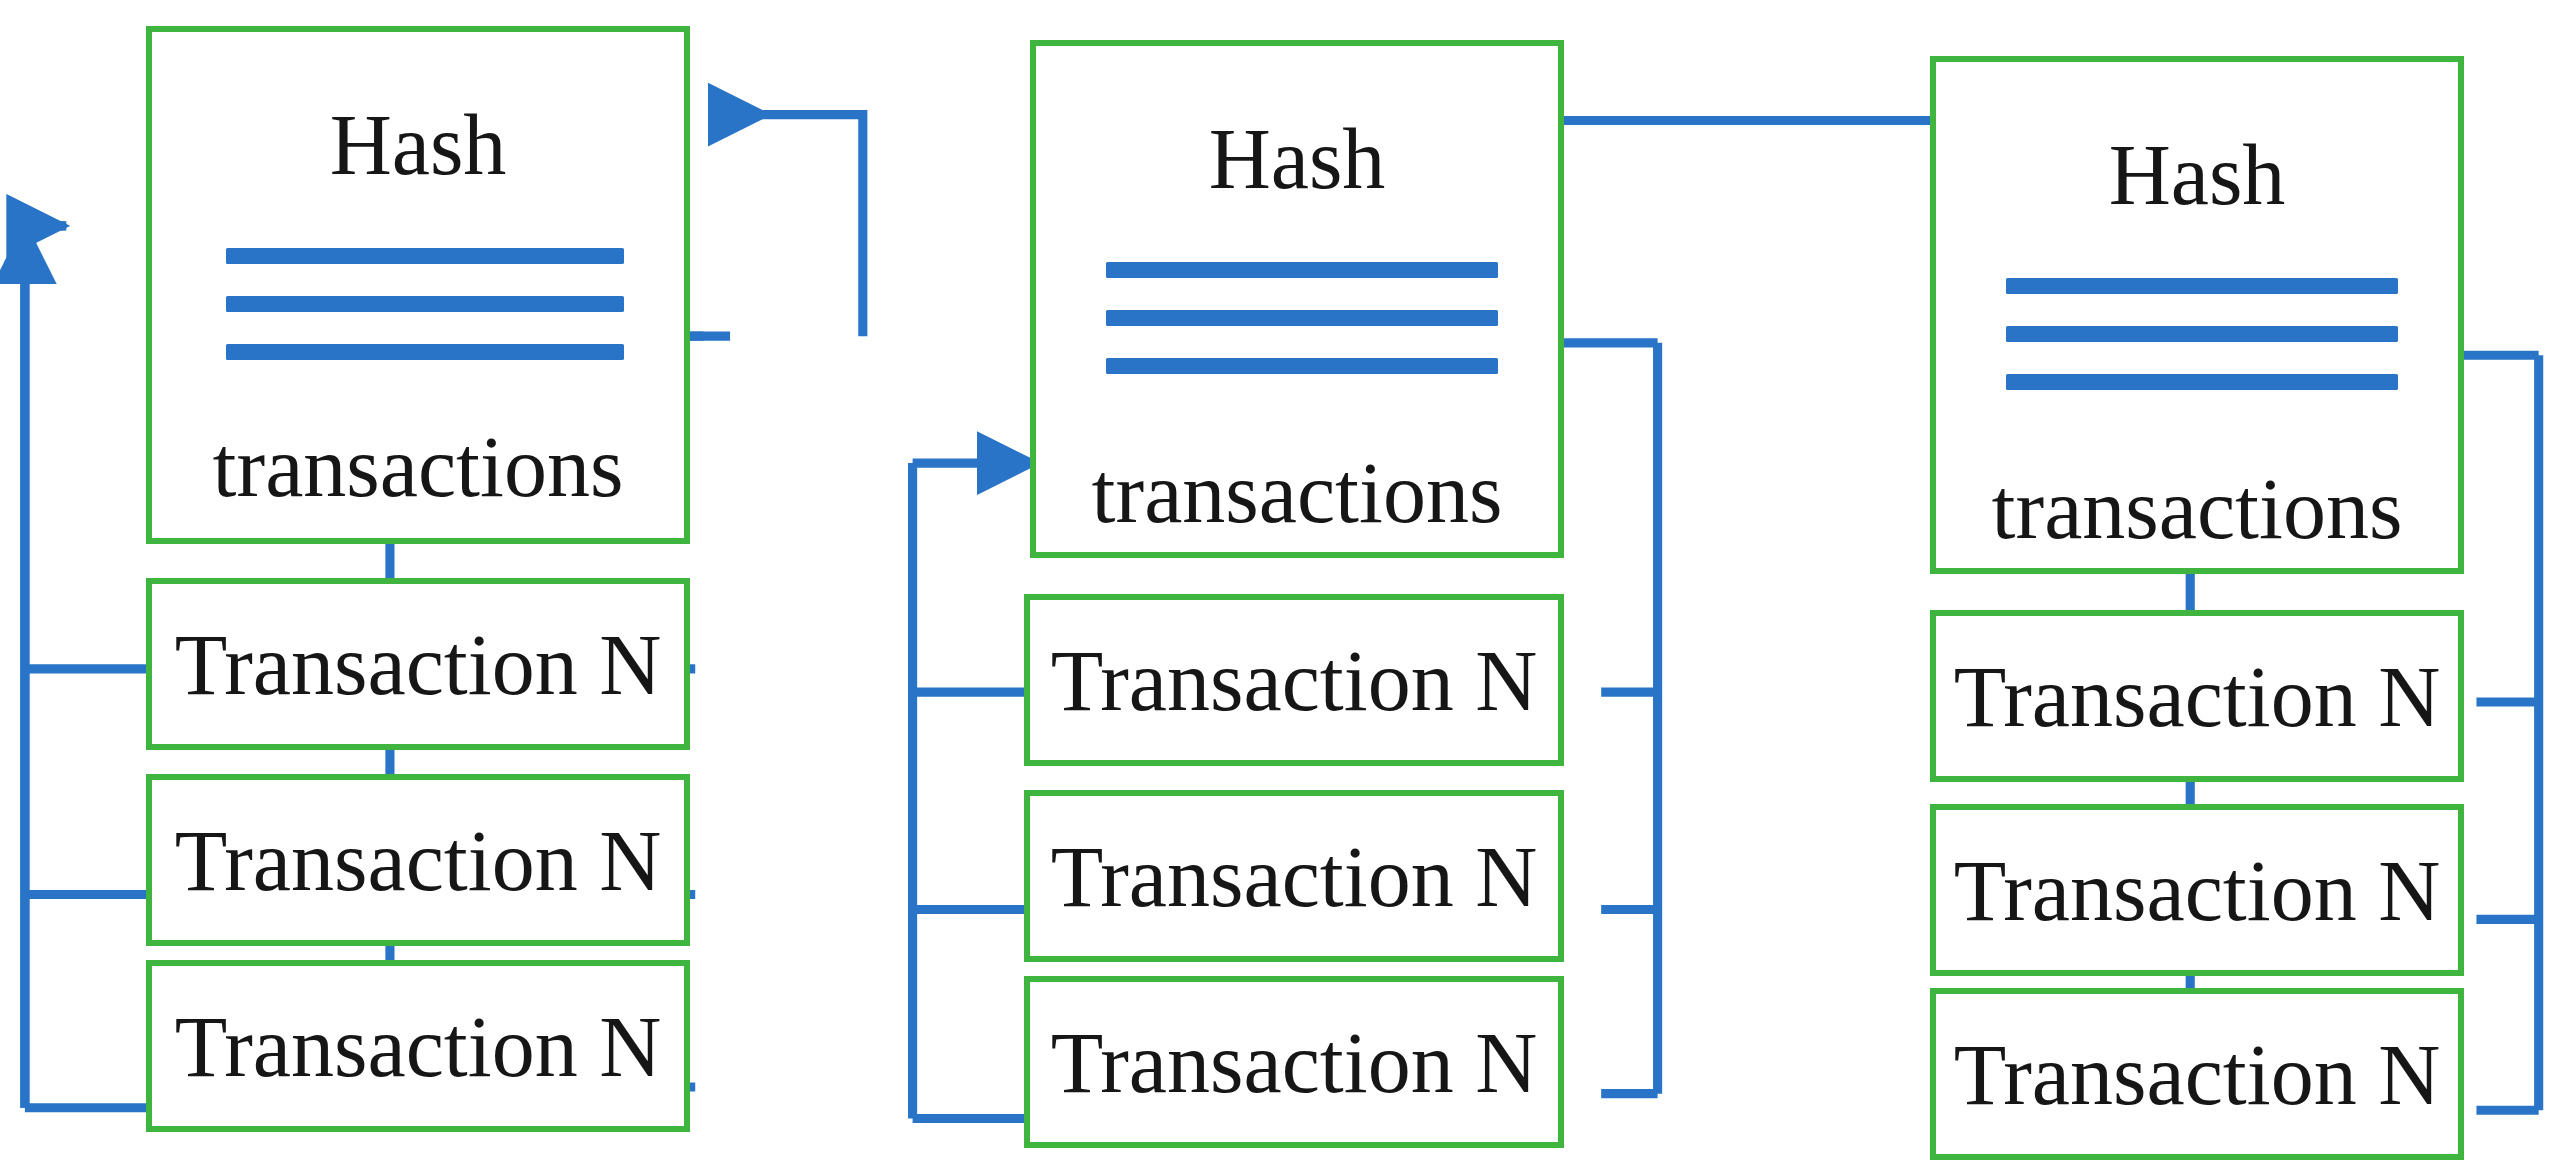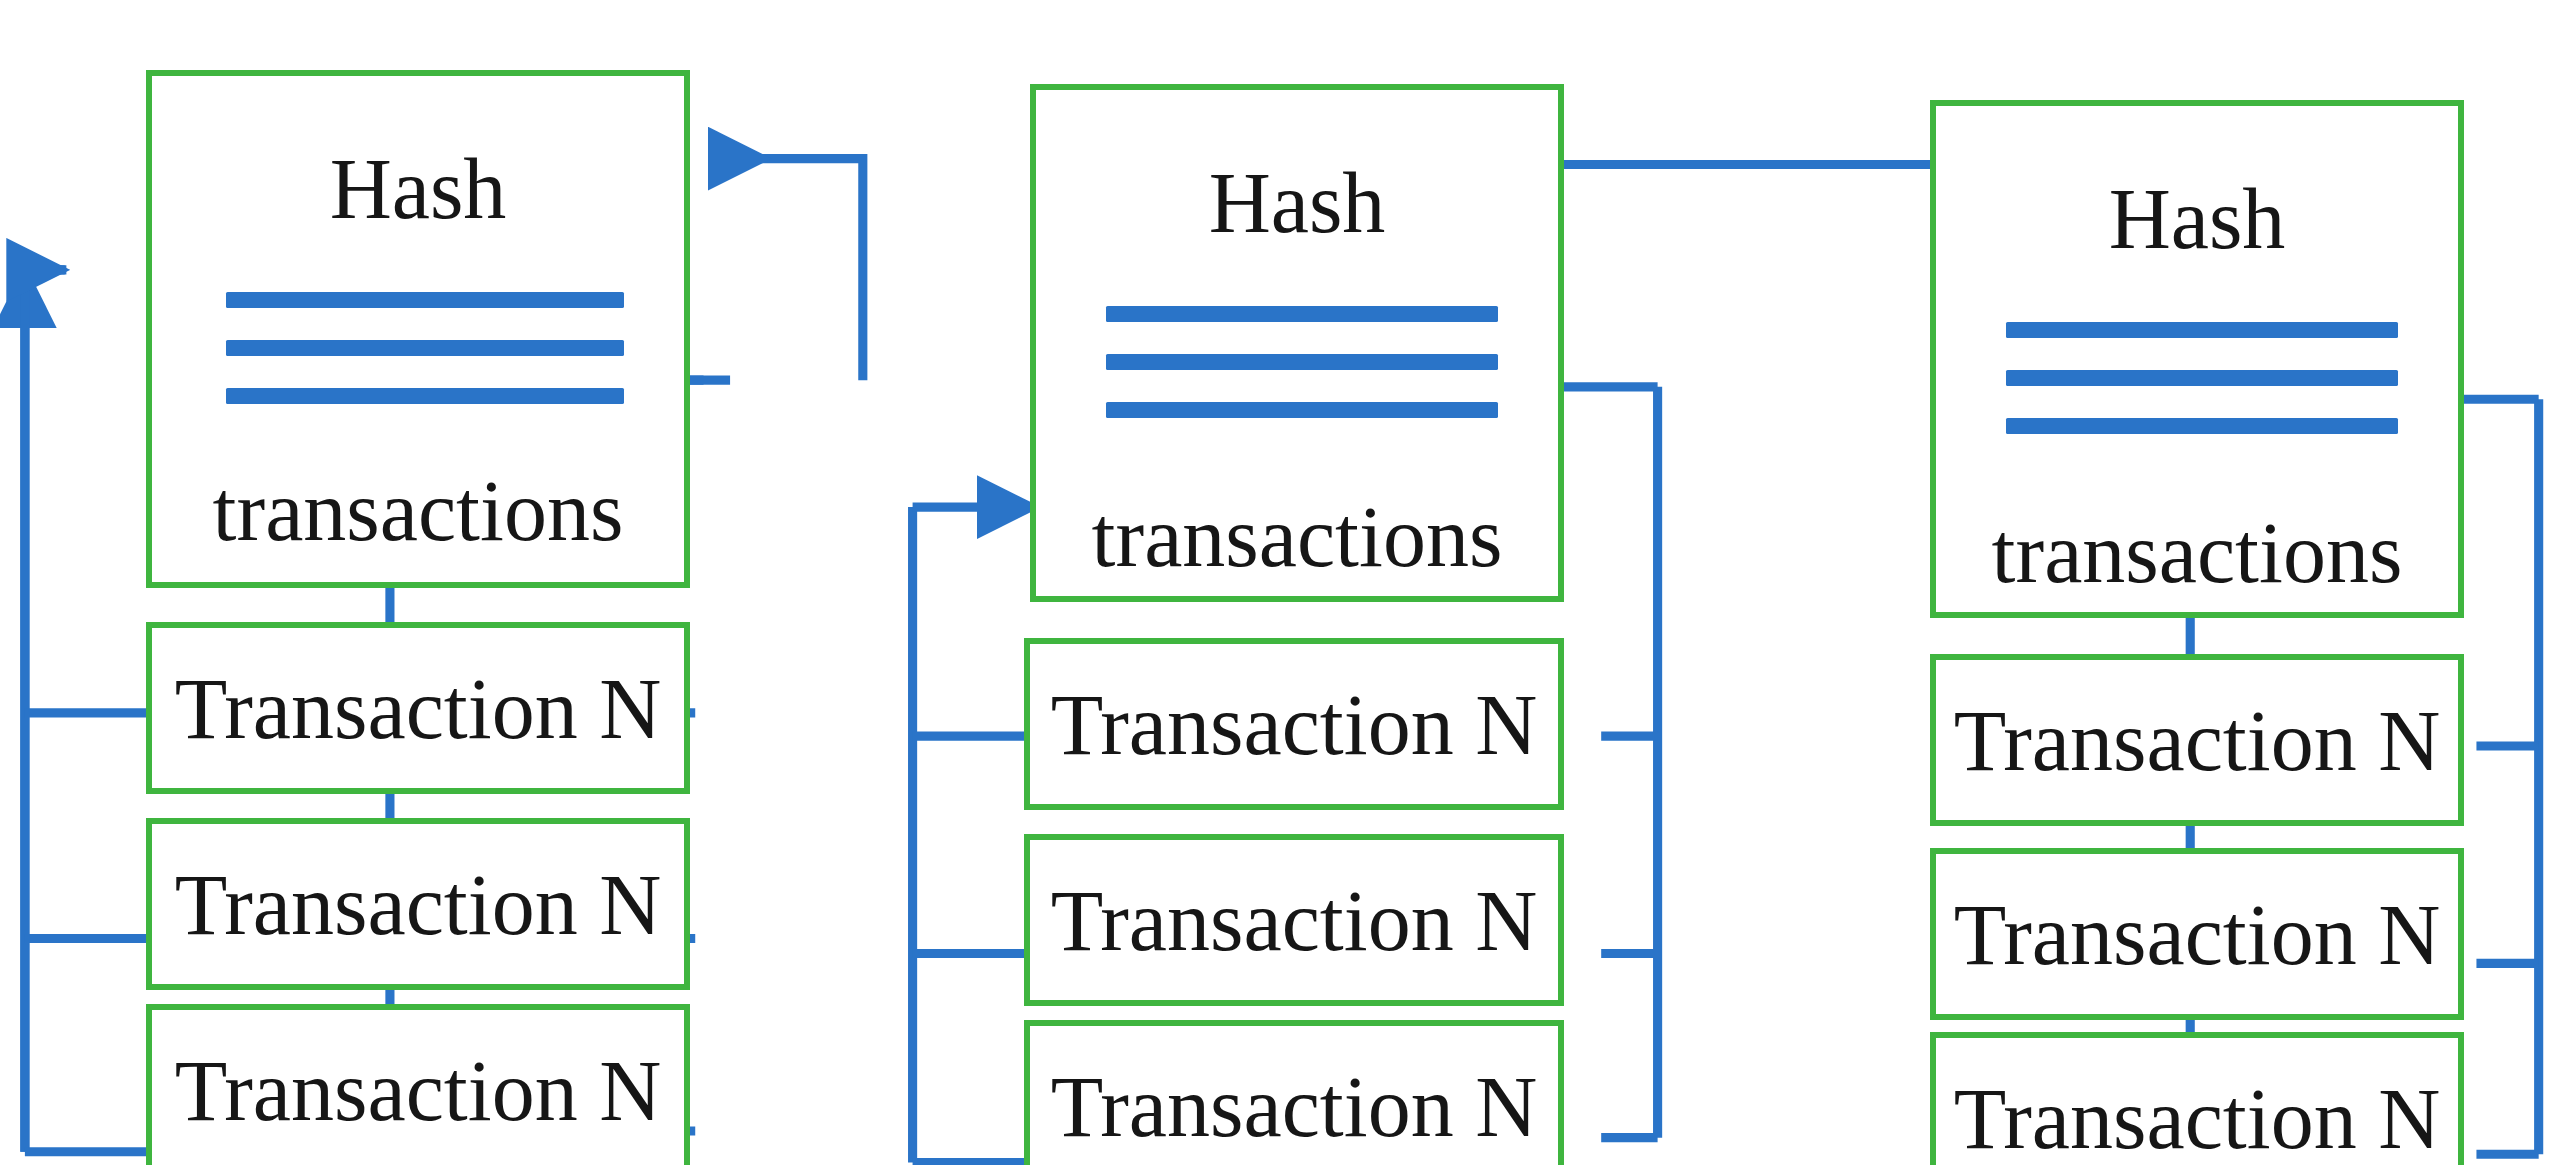--- a/index.html
+++ b/index.html
@@ -1,18 +1,18 @@
 <!DOCTYPE html>
 <html style="font-size:13.3px"><head>
 <meta charset="utf-8">
 <style>
   html,body{margin:0;padding:0;background:#ffffff;}
   body{width:2576px;height:1166px;position:relative;overflow:hidden;
        font-family:"Liberation Serif","DejaVu Serif",serif;}
-  #stage{position:absolute;left:0;top:0;width:2576px;height:952px;margin-top:44px;}
+  #stage{position:absolute;left:0;top:0;width:2576px;height:952px;}
   #wires{position:absolute;left:0;top:0;width:2576px;height:1166px;}
   .block{position:absolute;}
   .hash-card{position:absolute;background:#ffffff;border:3.3px solid #3fb53f;box-sizing:border-box;}
   .hash-title{position:absolute;left:0;right:0;text-align:center;color:#161616;
               font-size:43px;line-height:1;font-family:"Liberation Serif","DejaVu Serif",serif;}
   .hash-lines{position:absolute;}
   .hash-line{height:7.5px;background:#2a74c8;border-radius:0.8px;}
   .hash-sub{position:absolute;left:0;right:0;text-align:center;color:#161616;
             font-size:43px;line-height:1;font-family:"Liberation Serif","DejaVu Serif",serif;}
   .tx-card{position:absolute;background:#ffffff;border:3.3px solid #3fb53f;box-sizing:border-box;

